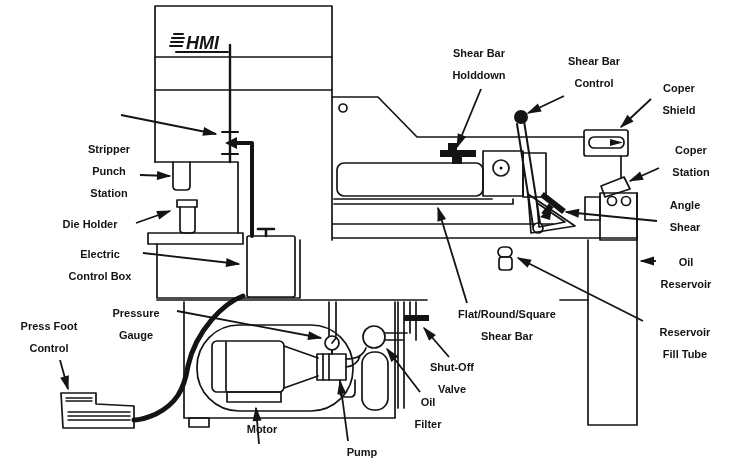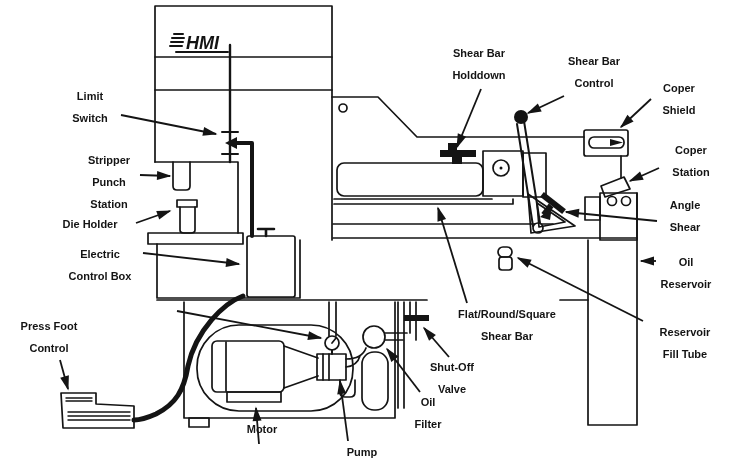--- a/index.html
+++ b/index.html
@@ -201,28 +201,28 @@
       <line x1="656" y1="261" x2="641" y2="261" marker-end="url(#ah)"></line>
       <line x1="643" y1="321" x2="518" y2="258" marker-end="url(#ah)"></line>
       <line x1="467" y1="303" x2="438" y2="208" marker-end="url(#ah)"></line>
       <line x1="449" y1="357" x2="424" y2="328" marker-end="url(#ah)"></line>
       <line x1="420" y1="392" x2="387" y2="349" marker-end="url(#ah)"></line>
       <line x1="259" y1="444" x2="256" y2="408" marker-end="url(#ah)"></line>
       <line x1="348" y1="441" x2="340" y2="381" marker-end="url(#ah)"></line>
     </g>
   </svg>
 
-  <div class="lbl" style="left:10px;top:85px">Limit
-Switch</div>
-  <div class="lbl" style="left:29px;top:149px">Stripper
+  <div class="lbl" style="left:29px;top:138px">Stripper
 Punch
 Station</div>
   <div class="lbl" style="left:20px;top:243px">Electric
 Control Box</div>
   <div class="lbl" style="left:10px;top:213px">Die Holder</div>
+  <div class="lbl" style="left:56px;top:302px">Pressure
+Gauge</div>
   <div class="lbl" style="left:-31px;top:315px">Press Foot
 Control</div>
   <div class="lbl" style="left:399px;top:42px">Shear Bar
 Holddown</div>
   <div class="lbl" style="left:514px;top:50px">Shear Bar
 Control</div>
   <div class="lbl" style="left:599px;top:77px">Coper
 Shield</div>
   <div class="lbl" style="left:611px;top:139px">Coper
 Station</div>

